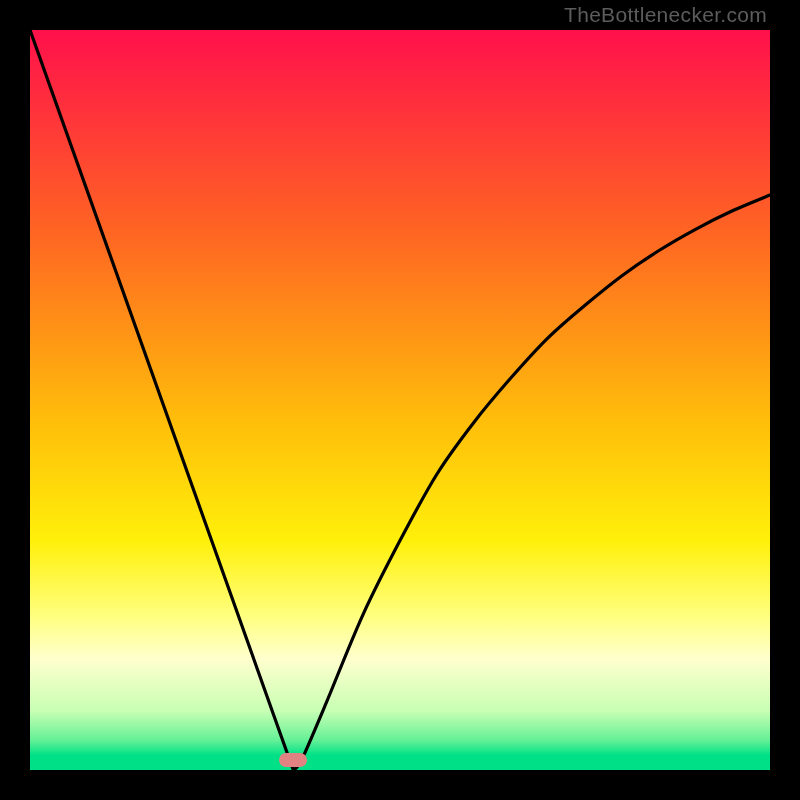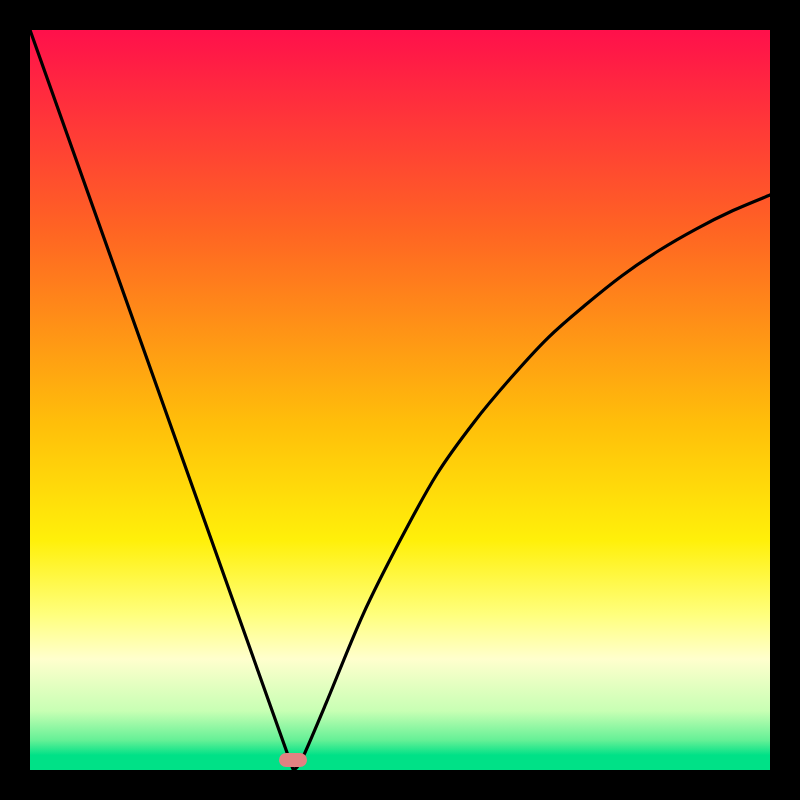--- a/index.html
+++ b/index.html
@@ -69,13 +69,14 @@
 <body>
 
 <div class="frame">
   <div class="plot">
     <div class="gradient-bg"></div>
     <svg class="curve-svg" viewBox="0 0 740 740" preserveAspectRatio="none">
       <path id="curve-path" d="M 0 0 L 262.7 738.52 C 263.31666666666666 738.3966666666666 264.54999999999995 740 266.4 737.78 C 268.25 735.56 268.8666666666667 735.9300000000001 273.8 725.2 C 278.73333333333335 714.47 286.1333333333333 696.8333333333333 296 673.4 C 305.8666666666667 649.9666666666667 320.6666666666667 611.7333333333333 333 584.6 C 345.3333333333333 557.4666666666667 357.66666666666663 534.0333333333333 370 510.6 C 382.33333333333337 487.1666666666667 394.66666666666674 463.73333333333335 407.00000000000006 444 C 419.33333333333337 424.26666666666665 431.6666666666667 408.2333333333334 444 392.20000000000005 C 456.3333333333333 376.1666666666667 468.6666666666667 361.85999999999996 481 347.79999999999995 C 493.3333333333333 333.73999999999995 505.6666666666667 319.9266666666667 518 307.84000000000003 C 530.3333333333334 295.7533333333334 542.6666666666666 285.64 555 275.28 C 567.3333333333334 264.91999999999996 579.6666666666666 254.80666666666673 592 245.68000000000006 C 604.3333333333334 236.5533333333334 616.6666666666666 228.29 629 220.51999999999998 C 641.3333333333334 212.74999999999997 653.6666666666666 205.72000000000006 666 199.06000000000006 C 678.3333333333334 192.40000000000006 690.6666666666666 186.2333333333334 703 180.56000000000006 C 715.3333333333334 174.8866666666667 733.8333333333334 167.60999999999999 740 165.01999999999998" fill="none" stroke="#000" stroke-width="3.2" stroke-linecap="round" stroke-linejoin="round"></path>
     </svg>
     <div class="marker" id="min-marker" style="left: 248.7px; top: 723.38px; background: rgb(225, 130, 130);"></div>
   </div>
+  <div class="watermark">TheBottlenecker.com</div>
 </div>
 
 </body></html>

